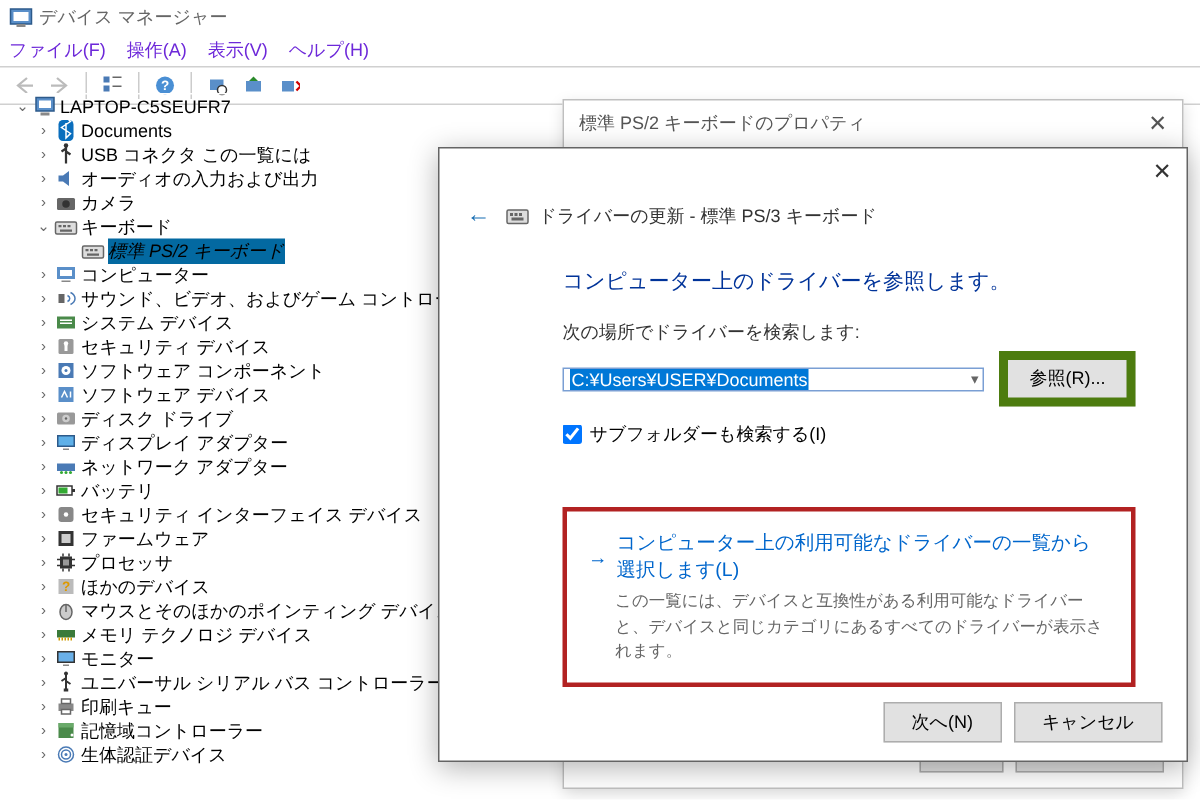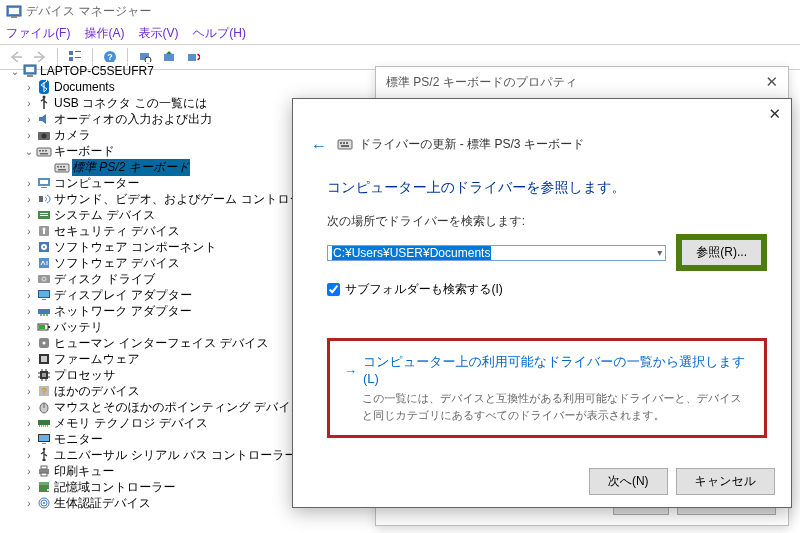--- a/index.html
+++ b/index.html
@@ -30,21 +30,21 @@
 .dialog-props .dlg-buttons { position: absolute; bottom: 10px; right: 12px; display: flex; gap: 8px; }
 .btn { background: #e1e1e1; border: 1px solid #adadad; padding: 4px 18px; font-size: 12px; cursor: default; }
 
 .dialog-update { position: absolute; left: 292px; top: 98px; width: 500px; height: 410px; background: #fff; border: 1px solid #646464; box-shadow: 0 4px 18px rgba(0,0,0,0.3); }
 .dialog-update .du-top { display: flex; justify-content: flex-end; padding: 6px 10px; }
 .dialog-update .du-close { font-size: 15px; color: #333; }
 .dialog-update .du-header { display: flex; align-items: center; padding: 6px 18px 10px 18px; }
 .dialog-update .du-back { color: #1a6fb3; font-size: 16px; margin-right: 10px; }
 .dialog-update .du-kb { width: 16px; height: 16px; margin-right: 6px; }
 .dialog-update .du-title { color: #333; font-size: 12px; }
-.dialog-update .du-body { padding: 8px 24px 0 34px; }
+.dialog-update .du-body { padding: 8px 34px 0 34px; margin-left: 48px; }
 .dialog-update .du-heading { color: #003399; font-size: 14px; margin: 8px 0 16px 0; }
 .dialog-update .du-label { color: #333; font-size: 12px; margin-bottom: 4px; }
 .dialog-update .pathrow { display: flex; align-items: center; gap: 10px; margin-bottom: 10px; }
 .dialog-update .path-input { flex: 1; height: 16px; border: 1px solid #7a9fd4; background: #fff; padding: 0 4px; display: flex; align-items: center; font-size: 12px; position: relative; }
 .dialog-update .path-text { background: #0078d7; color: #fff; padding: 0 1px; }
 .dialog-update .path-dd { position: absolute; right: 3px; color: #666; font-size: 10px; }
 .dialog-update .browse-btn { background: #e1e1e1; border: 6px solid #4d7c0f; padding: 4px 14px; font-size: 12px; }
 .dialog-update .chkrow { display: flex; align-items: center; gap: 5px; margin-top: 4px; font-size: 12px; }
 .dialog-update .chkrow input { width: 13px; height: 13px; }
 .dialog-update .pick-box { margin-top: 40px; border: 3px solid #b22222; padding: 12px 14px; }
@@ -351,21 +351,21 @@
           </li>
           <li>
             <div class="row indent2">
               <span class="exp">›</span>
               <span class="ico">
                 <svg width="16" height="16">
                   <rect x="3" y="3" width="10" height="10" rx="2" fill="#888"></rect>
                   <circle cx="8" cy="8" r="1.5" fill="#fff"></circle>
                 </svg>
               </span>
-              <span class="lbl">ヒューマン インターフェイス デバイス</span>
+              <span class="lbl">セキュリティ インターフェイス デバイス</span>
             </div>
           </li>
           <li>
             <div class="row indent2">
               <span class="exp">›</span>
               <span class="ico">
                 <svg width="16" height="16">
                   <rect x="3" y="3" width="10" height="10" fill="#333"></rect>
                   <rect x="5" y="5" width="6" height="6" fill="#ccc"></rect>
                 </svg>

